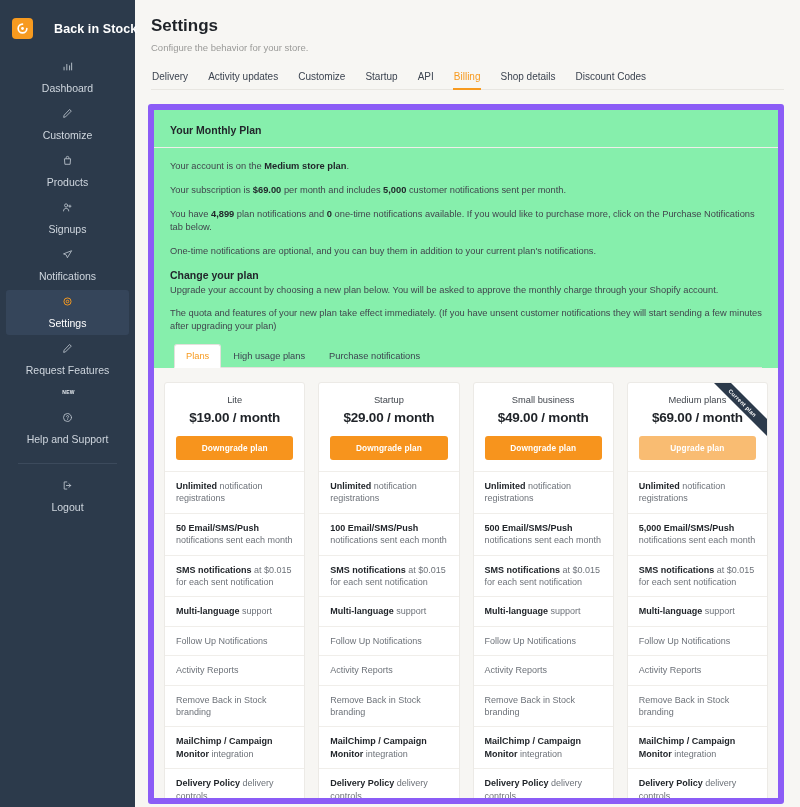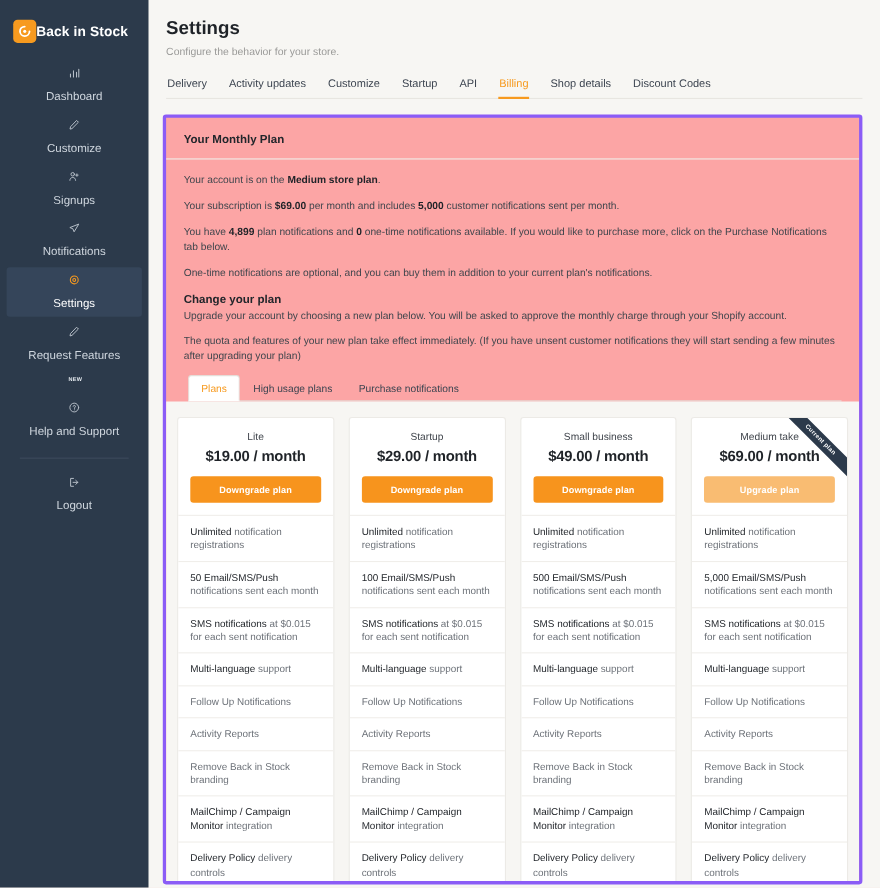--- a/index.html
+++ b/index.html
@@ -13,21 +13,21 @@
 
   
   .sidebar {
     width: 135px; min-width: 135px; height: 807px;
     background: #2c3a4b;
     color: #c9d1da;
     padding-top: 14px;
     position: relative;
   }
   .brand {
-    display: flex; align-items: center; gap: 0;
+    display: flex; align-items: center; gap: 21px;
     padding: 4px 10px 0 12px;
     margin-bottom: 16px;
   }
   .brand-logo {
     width: 21px; height: 21px; border-radius: 4px;
     background: #f79a1f;
     display: flex; align-items: center; justify-content: center;
     flex: 0 0 auto;
   }
   .brand-logo svg { display: block; }
@@ -77,22 +77,22 @@
     padding-bottom: 0;
   }
   .tab {
     font-size: 10px; color: #3c4450; padding: 0 1px 6px 1px;
     cursor: pointer; border-bottom: 2px solid transparent;
     margin-bottom: -1px; white-space: nowrap;
   }
   .tab.active { color: #f79a1f; border-bottom-color: #f79a1f; }
 
   .panel {
-    background: #fca5a5;
-    border: 3px solid #8b5cf6;
+    background: #86efac;
+    border: 6px solid #8b5cf6;
     border-radius: 3px;
     margin-top: 14px;
     height: 700px;
     overflow: hidden;
   }
   .panel-head {
     padding: 14px 16px 11px 16px;
     font-size: 10.5px; font-weight: bold; color: #22262b;
     border-bottom: 1px solid #f0eeea;
   }
@@ -138,21 +138,21 @@
     font-family: "Liberation Sans", sans-serif;
     font-size: 8.3px; font-weight: bold;
     padding: 7px 4px; cursor: pointer;
     letter-spacing: .1px;
   }
   .plan-btn.muted { background: #f9bc72; cursor: default; }
   .feat {
     font-size: 9px; color: #6d7279; line-height: 12.4px;
     padding: 8px 11px; border-top: 1px solid #f0eeea;
   }
-  .feat b { color: #22262b; font-weight: normal; }
+  .feat b { color: #22262b; font-weight: bold; }
   .ribbon {
     position: absolute; top: 0; right: 0;
     width: 74px; height: 74px; overflow: hidden; pointer-events: none;
   }
   .ribbon span {
     position: absolute; display: block;
     width: 105px; padding: 3px 0;
     background: #2c3a4b; color: #ffffff;
     font-size: 5.6px; font-weight: bold; letter-spacing: .3px;
     text-align: center;
@@ -189,20 +189,29 @@
 
       <div class="nav-item">
         <span class="ico">
           <svg width="11" height="11" viewBox="0 0 16 16" fill="none" stroke="#cfd6de" stroke-width="1.3" stroke-linecap="round" stroke-linejoin="round">
             <path d="M11.5 2.5l2 2L5 13l-2.6.6L3 11z"></path>
           </svg>
         </span>
         <span class="nav-label">Customize</span>
       </div>
 
+      <div class="nav-item">
+        <span class="ico">
+          <svg width="11" height="11" viewBox="0 0 16 16" fill="none" stroke="#cfd6de" stroke-width="1.3" stroke-linejoin="round">
+            <path d="M3.5 5.5h9l-.7 8h-7.6z"></path>
+            <path d="M6 5.5V4a2 2 0 0 1 4 0v1.5"></path>
+          </svg>
+        </span>
+        <span class="nav-label">Products</span>
+      </div>
 
       <div class="nav-item">
         <span class="ico">
           <svg width="11" height="11" viewBox="0 0 16 16" fill="none" stroke="#cfd6de" stroke-width="1.3" stroke-linecap="round">
             <circle cx="6" cy="5" r="2.3"></circle>
             <path d="M2.2 13c0-2.4 1.7-3.8 3.8-3.8s3.8 1.4 3.8 3.8"></path>
             <path d="M11.5 4.5v3.2M13.1 6.1H9.9"></path>
           </svg>
         </span>
         <span class="nav-label">Signups</span>
@@ -352,21 +361,21 @@
               <div class="feat"><span>Activity Reports</span></div>
               <div class="feat"><span>Remove Back in Stock branding</span></div>
               <div class="feat"><b>MailChimp / Campaign Monitor</b><span> integration</span></div>
               <div class="feat"><b>Delivery Policy</b><span> delivery controls</span></div>
             </div>
             <div class="plan-card">
               <div class="ribbon">
                 <span>Current plan</span>
               </div>
               <div class="plan-head">
-                <div class="plan-name">Medium take</div>
+                <div class="plan-name">Medium plans</div>
                 <div class="plan-price">$69.00 / month</div>
                 <button class="plan-btn muted">Upgrade plan</button>
               </div>
               <div class="feat"><b>Unlimited</b><span> notification registrations</span></div>
               <div class="feat"><b>5,000 Email/SMS/Push</b><span> notifications sent each month</span></div>
               <div class="feat"><b>SMS notifications</b><span> at $0.015 for each sent notification</span></div>
               <div class="feat"><b>Multi-language</b><span> support</span></div>
               <div class="feat"><span>Follow Up Notifications</span></div>
               <div class="feat"><span>Activity Reports</span></div>
               <div class="feat"><span>Remove Back in Stock branding</span></div>

